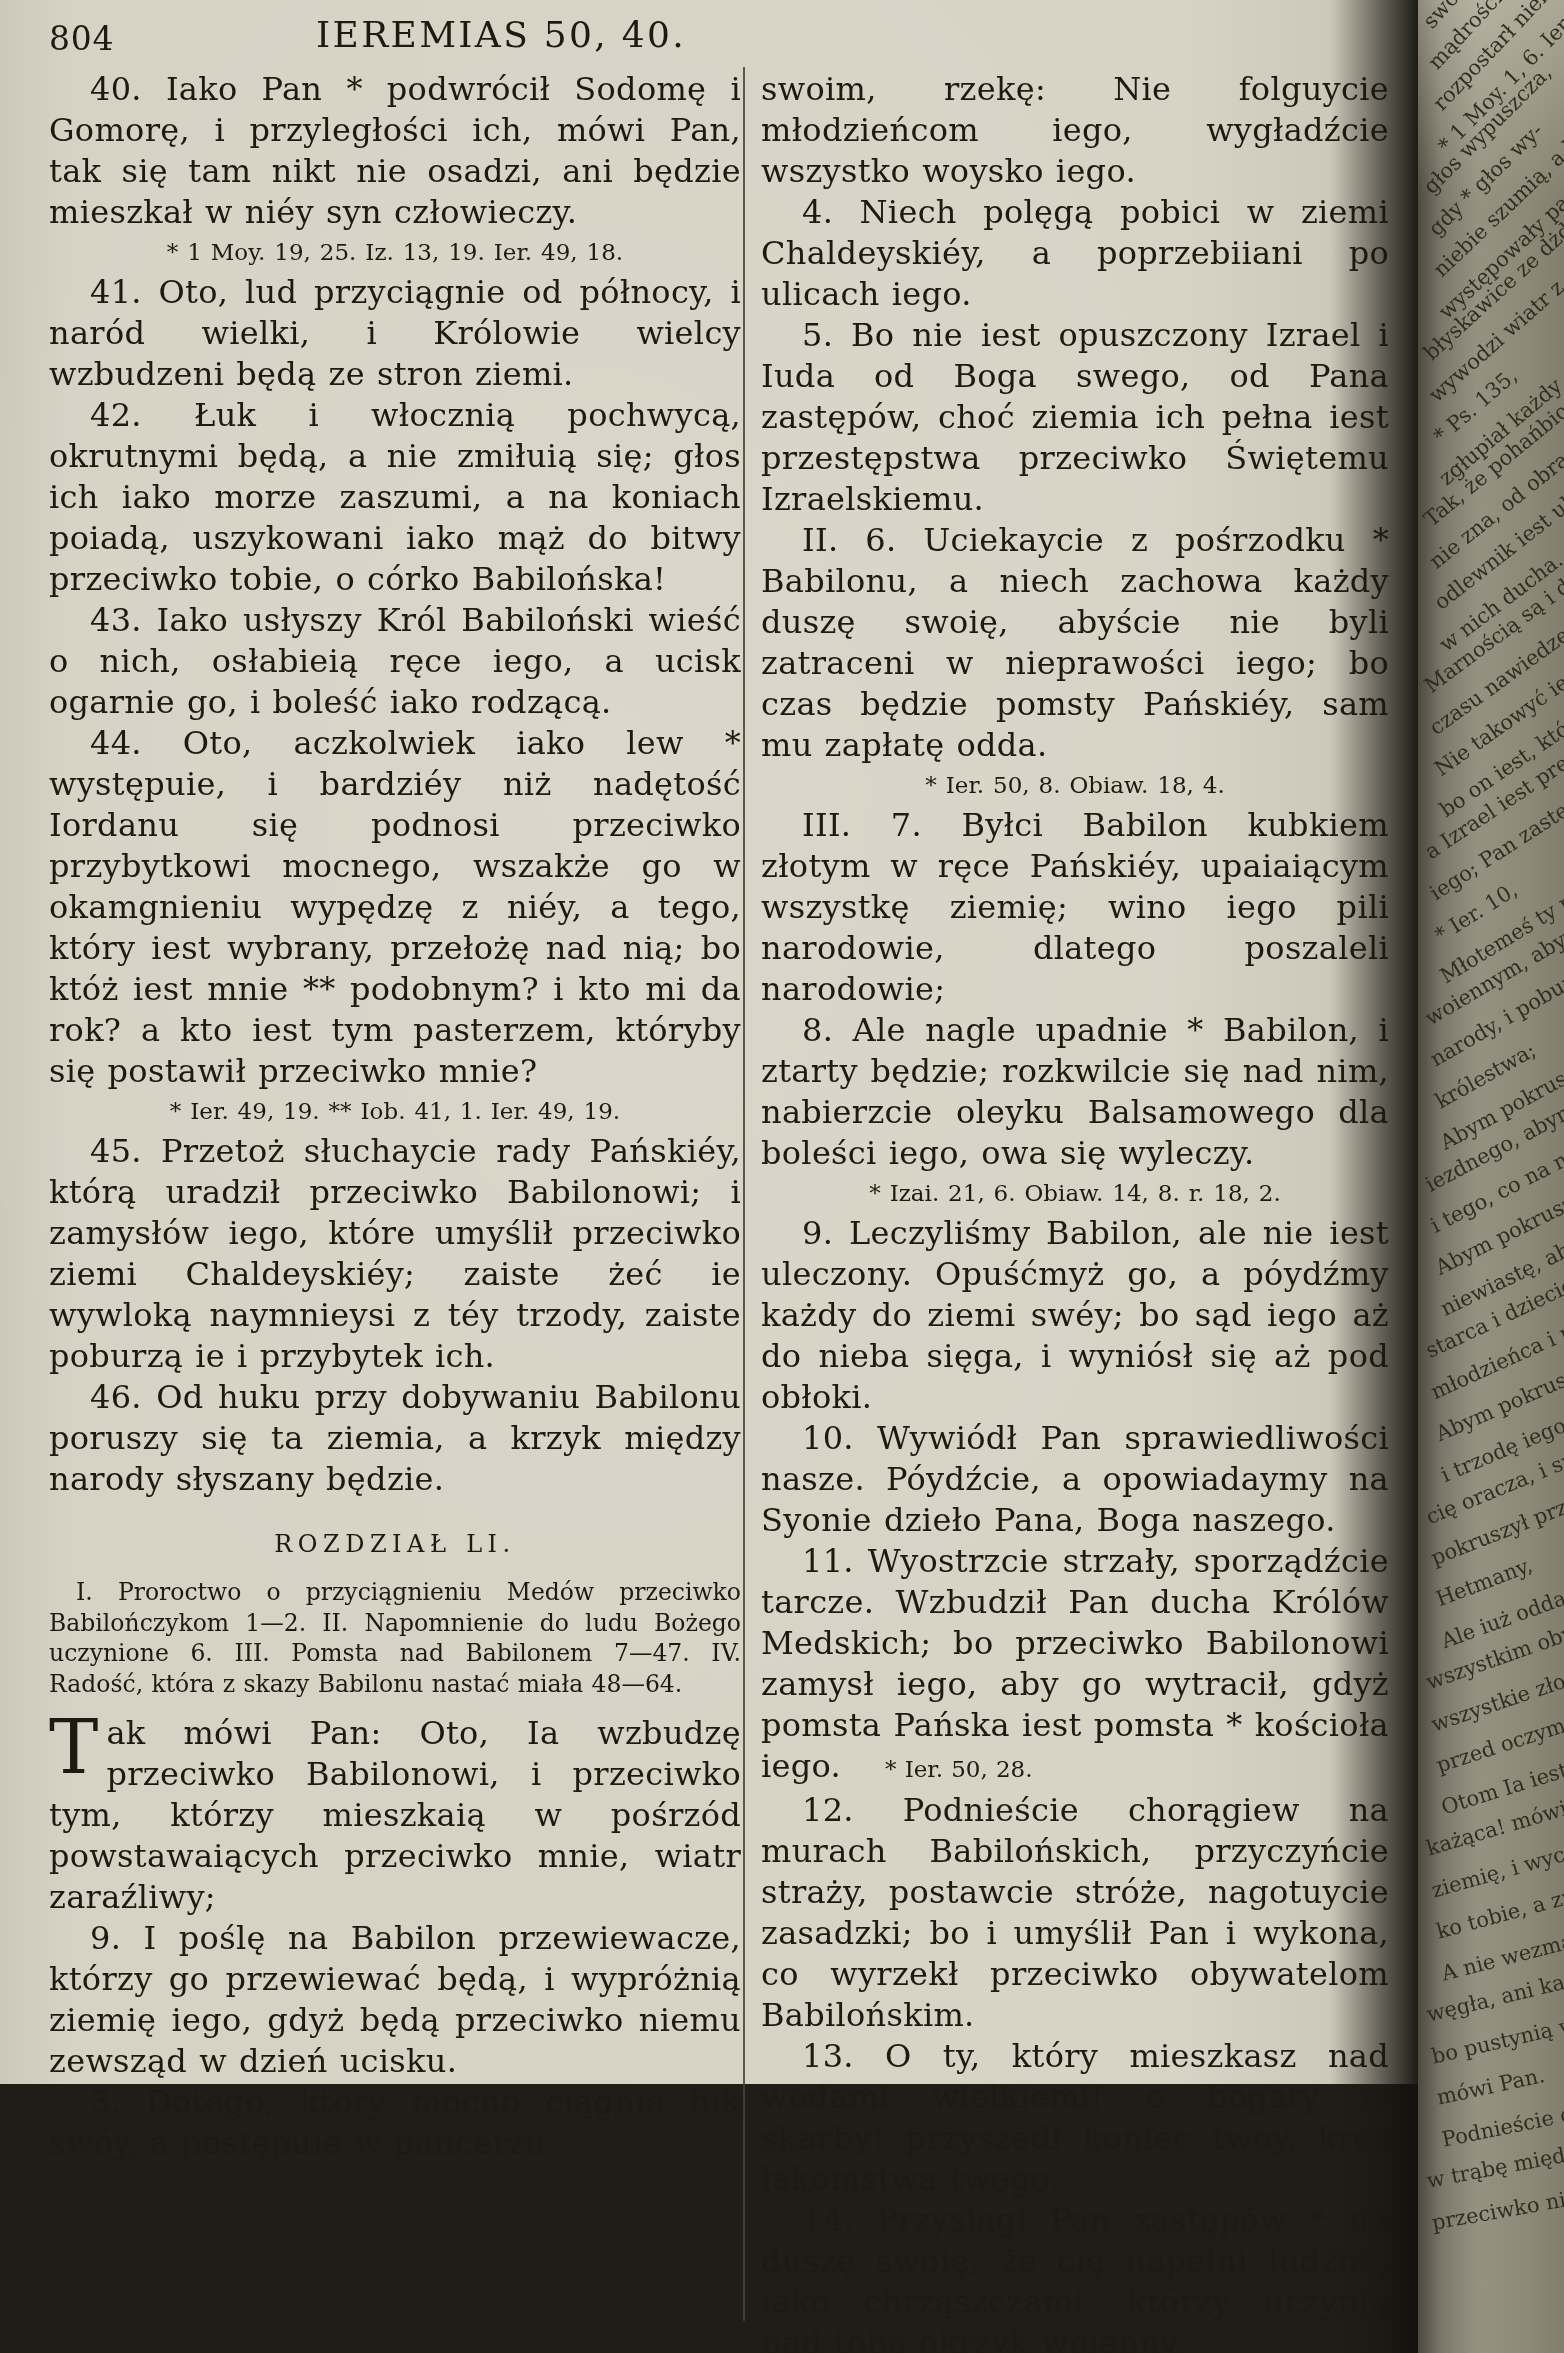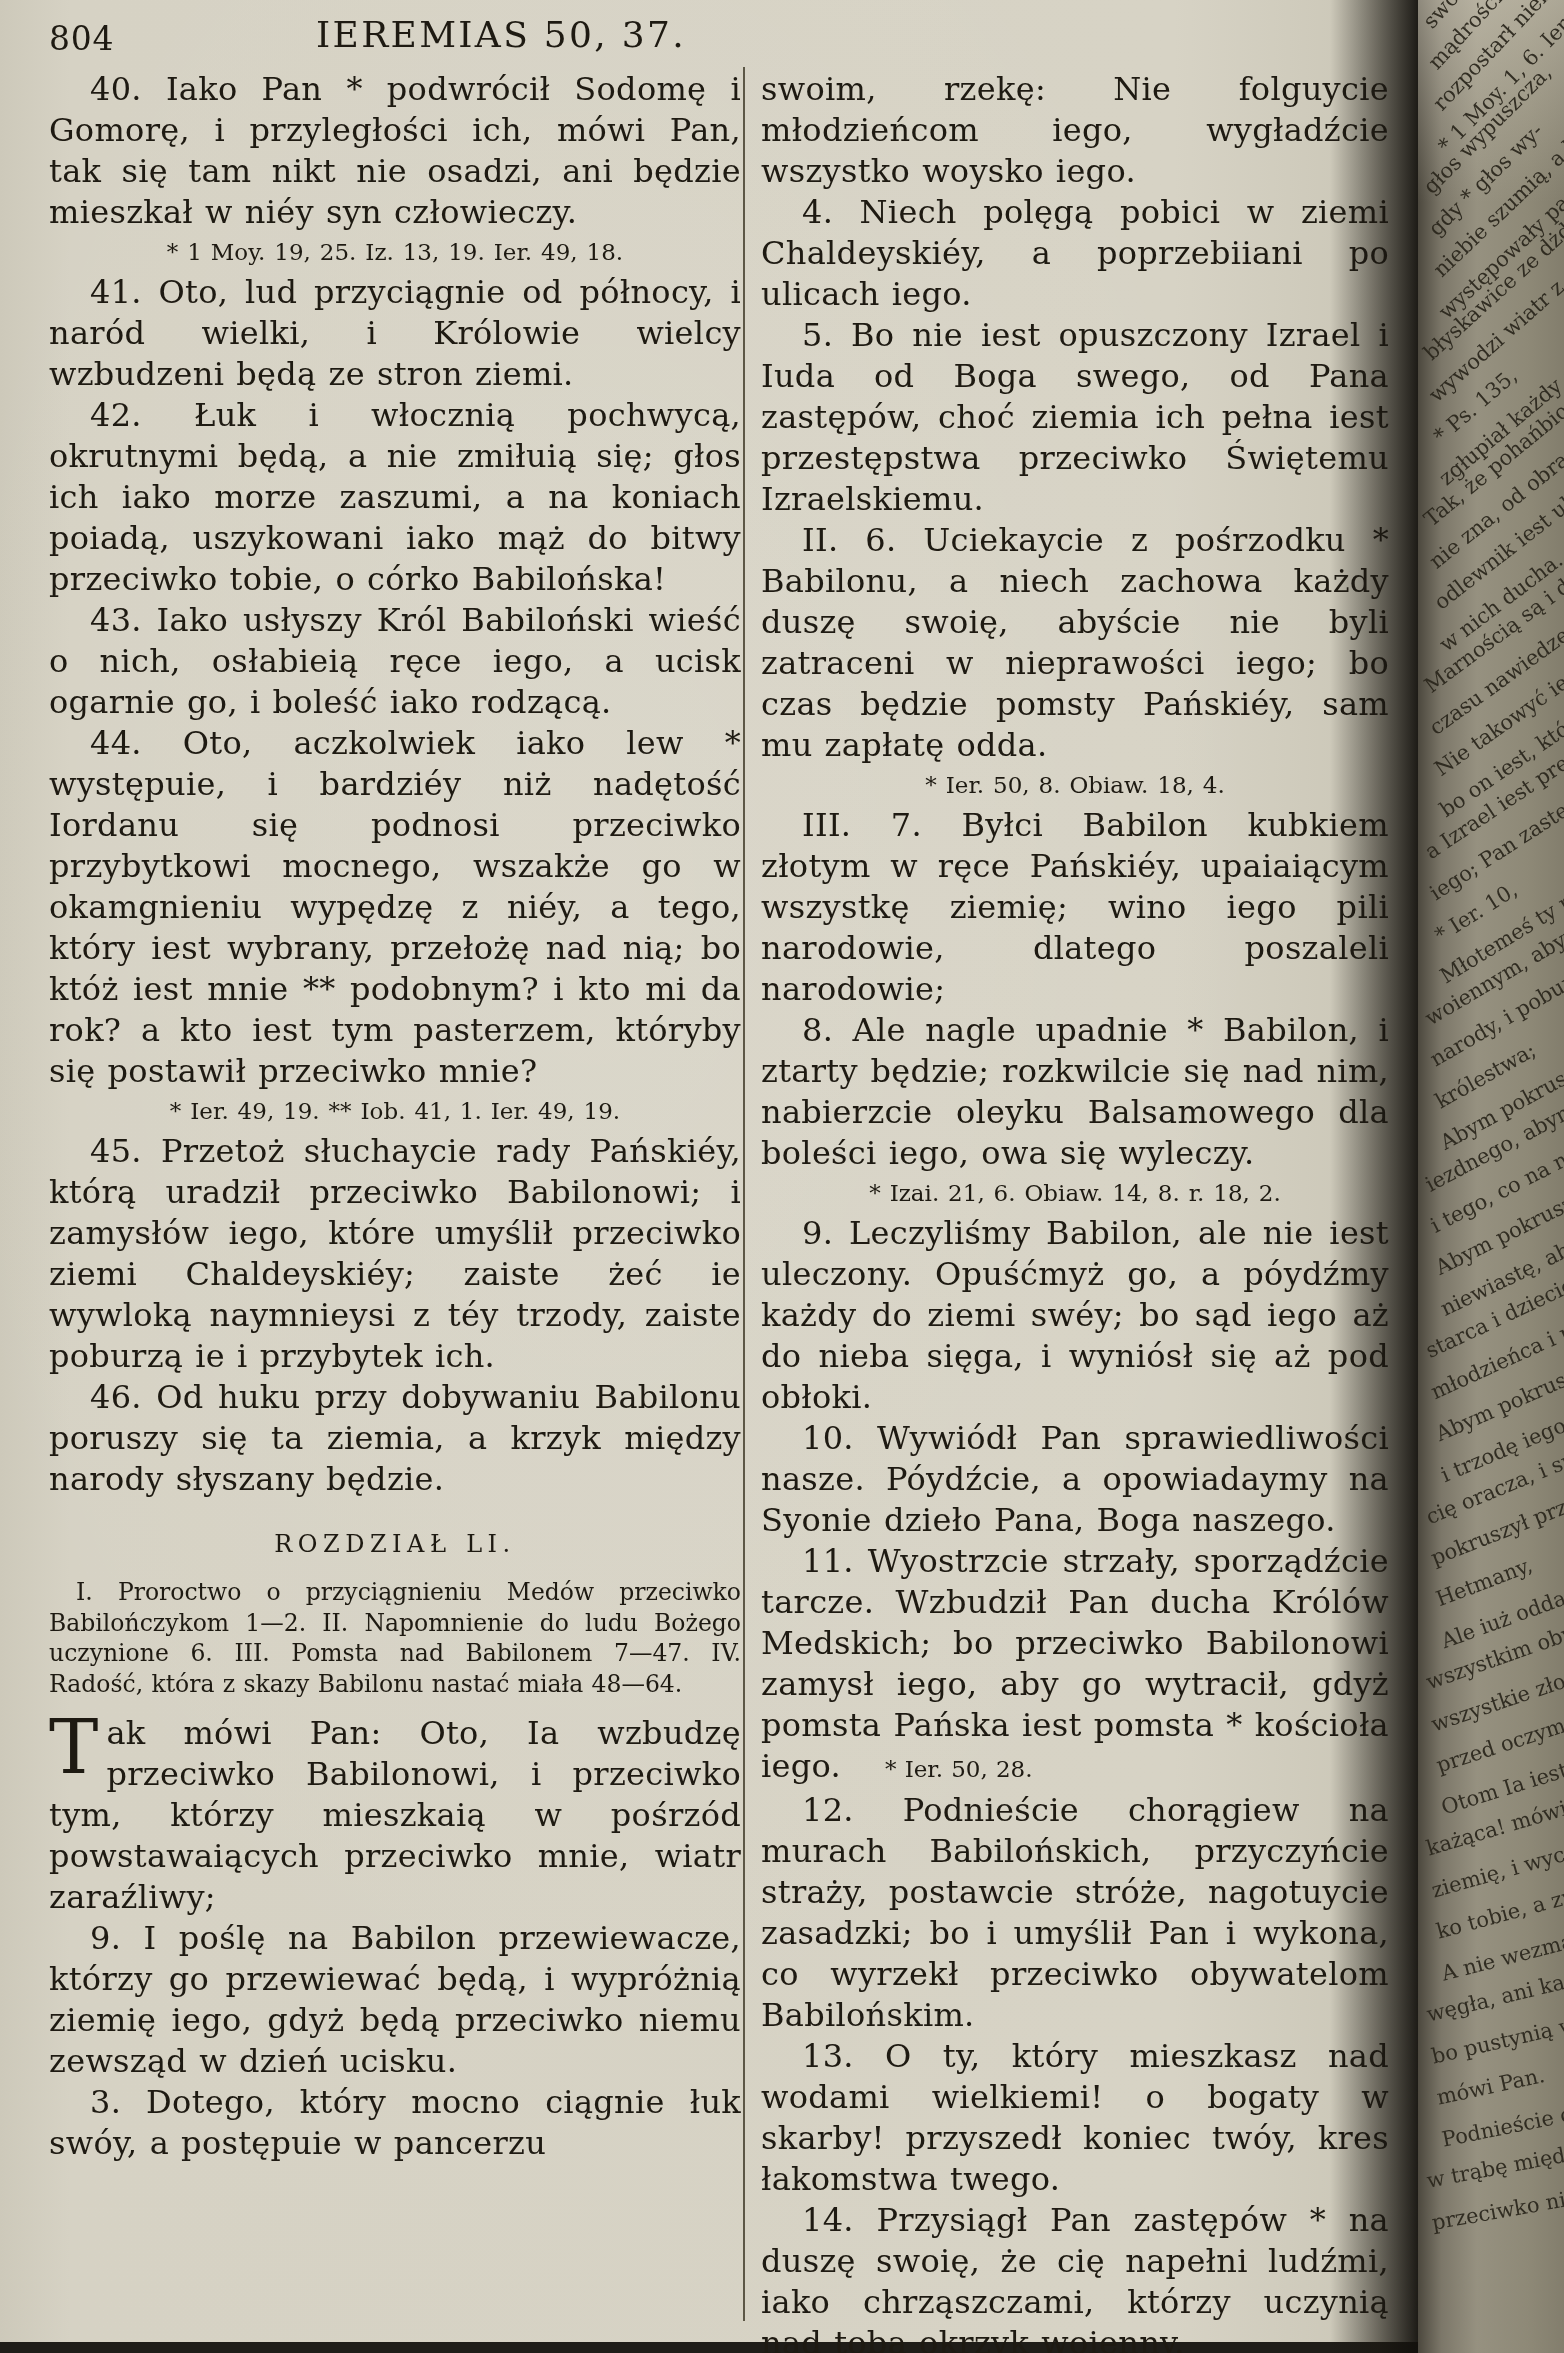--- a/index.html
+++ b/index.html
@@ -10,21 +10,21 @@
     font-family: "DejaVu Serif", "Liberation Serif", serif;
   }
   .scan {
     position: relative;
     width: 1565px; height: 2354px;
     overflow: hidden;
   }
   
   .page-main {
     position: absolute; left: 0; top: 0;
-    width: 1418px; height: 2342px;
+    width: 1418px; height: 2084px;
     background:
       radial-gradient(ellipse at 42% 38%, rgba(255,255,255,.10), rgba(0,0,0,0) 60%),
       linear-gradient(to right, #cdc9ba 0px, #d6d2c4 70px, #d7d3c5 1174px, #c8c4b4 1418px);
     color: #1e1a12;
     z-index: 1;
   }
   .page-number {
     position: absolute; left: 49px; top: 19px;
     font-size: 33px; letter-spacing: 0.8px;
   }
@@ -111,21 +111,21 @@
     opacity: .92;
   }
 </style>
 </head>
 <body>
 
 <div class="scan">
 
   <div class="page-main">
     <span class="page-number">804</span>
-    <div class="running-head">IEREMIAS 50, 37.</div>
+    <div class="running-head">IEREMIAS 50, 40.</div>
 
     <div class="column column-left">
         <p class="para verse">40. Iako Pan * podwrócił Sodomę i Gomorę, i przyległości ich, mówi Pan, tak się tam nikt nie osadzi, ani będzie mieszkał w niéy syn człowieczy.</p>
         <p class="para footnote">* 1 Moy. 19, 25.  Iz. 13, 19.  Ier. 49, 18.</p>
         <p class="para verse">41. Oto, lud przyciągnie od północy, i naród wielki, i Królowie wielcy wzbudzeni będą ze stron ziemi.</p>
         <p class="para verse">42. Łuk i włocznią pochwycą, okrutnymi będą, a nie zmiłuią się; głos ich iako morze zaszumi, a na koniach poiadą, uszykowani iako mąż do bitwy przeciwko tobie, o córko Babilońska!</p>
         <p class="para verse">43. Iako usłyszy Król Babiloński wieść o nich, osłabieią ręce iego, a ucisk ogarnie go, i boleść iako rodzącą.</p>
         <p class="para verse">44. Oto, aczkolwiek iako lew * występuie, i bardziéy niż nadętość Iordanu się podnosi przeciwko przybytkowi mocnego, wszakże go w okamgnieniu wypędzę z niéy, a tego, który iest wybrany, przełożę nad nią; bo któż iest mnie ** podobnym? i kto mi da rok? a kto iest tym pasterzem, któryby się postawił przeciwko mnie?</p>
         <p class="para footnote">* Ier. 49, 19.  ** Iob. 41, 1.  Ier. 49, 19.</p>
         <p class="para verse">45. Przetoż słuchaycie rady Pańskiéy, którą uradził przeciwko Babilonowi; i zamysłów iego, które umyślił przeciwko ziemi Chaldeyskiéy; zaiste żeć ie wywloką naymnieysi z téy trzody, zaiste poburzą ie i przybytek ich.</p>

